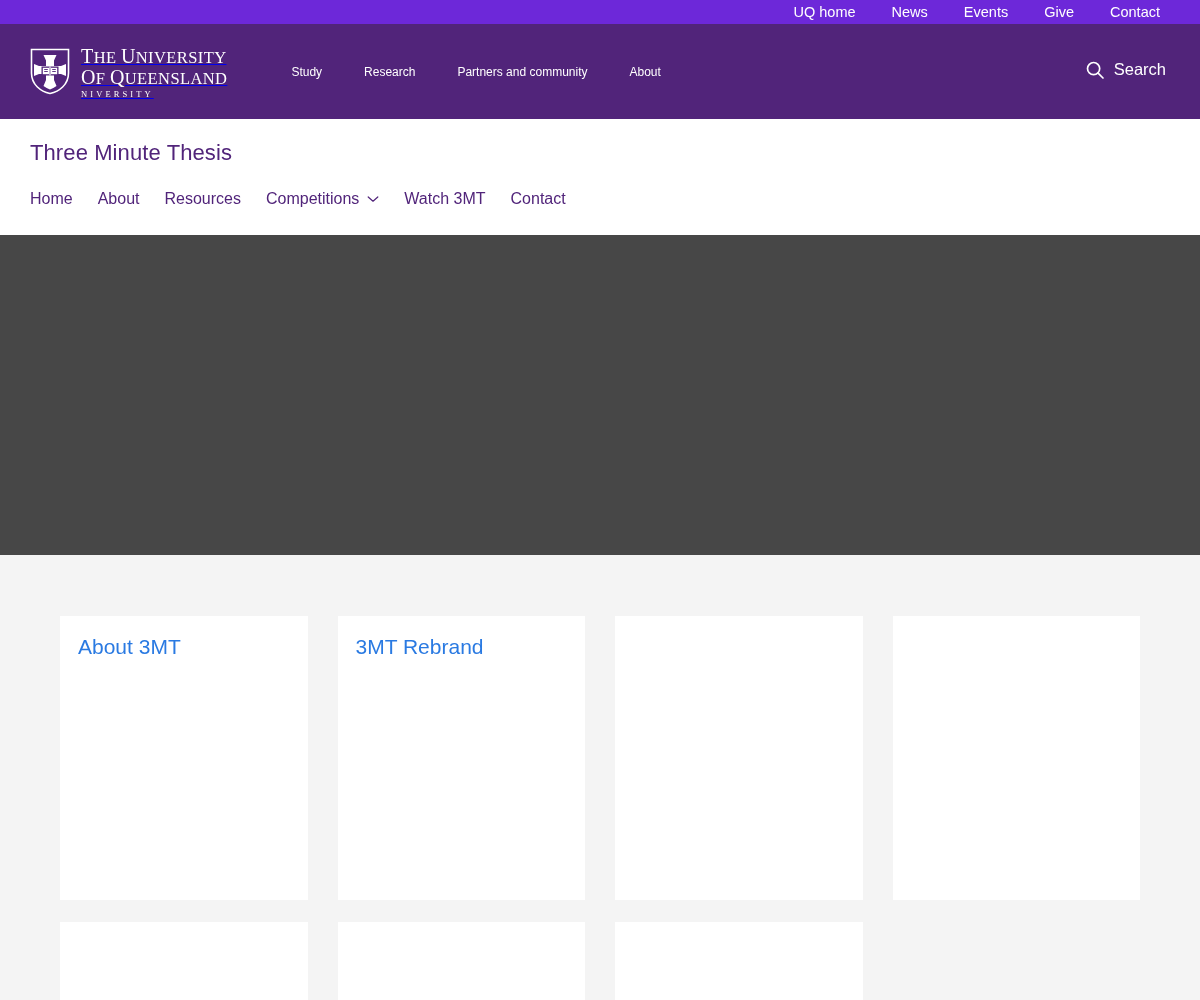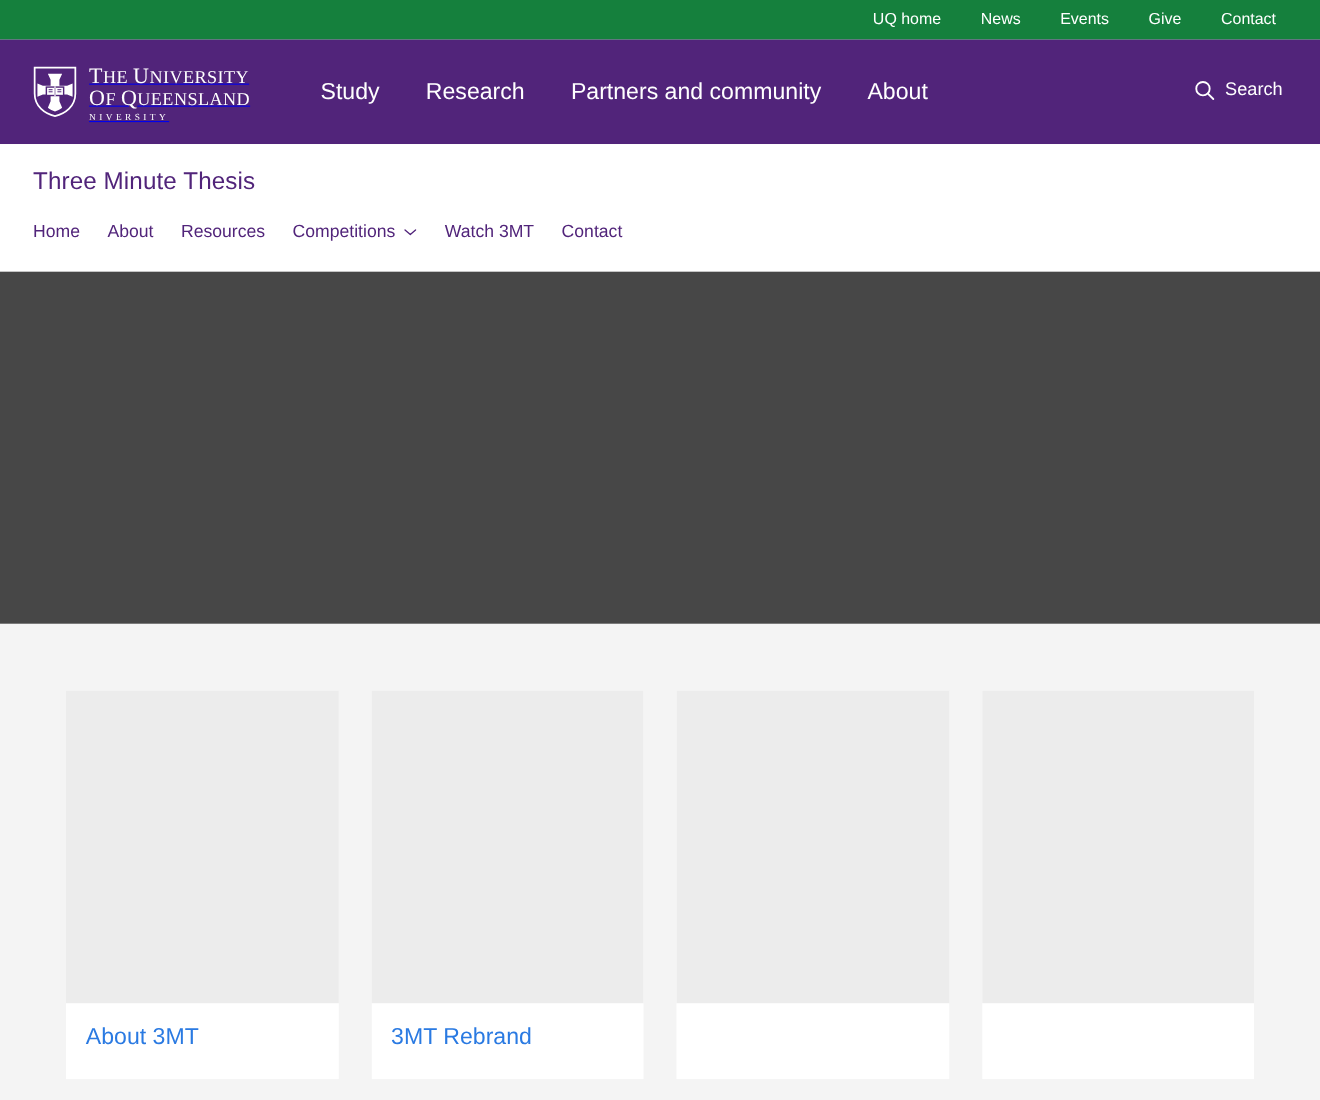--- a/index.html
+++ b/index.html
@@ -5,22 +5,22 @@
   * { box-sizing: border-box; margin: 0; padding: 0; }
   html, body {
     width: 1200px; height: 1000px;
     font-family: "Liberation Sans", sans-serif;
     background: #f4f4f4;
     overflow: hidden;
   }
 
   
   .utility-bar {
-    height: 36px;
-    background: #15803d;
+    height: 24px;
+    background: #6d28d9;
     display: flex;
     align-items: center;
     justify-content: flex-end;
     padding-right: 40px;
   }
   .utility-link {
     color: #ffffff;
     font-size: 14.5px;
     text-decoration: none;
     margin-left: 36px;
@@ -64,21 +64,21 @@
   }
 
   .primary-nav {
     display: flex;
     align-items: center;
     margin-left: 43px;
     gap: 0;
   }
   .primary-nav a {
     color: #ffffff;
-    font-size: 21px;
+    font-size: 12px;
     text-decoration: none;
     padding: 0 21px;
     white-space: nowrap;
   }
 
   .search-btn {
     margin-left: auto;
     display: flex;
     align-items: flex-start;
     gap: 9px;
@@ -119,21 +119,21 @@
   .hero { height: 320px; background: #474747; }
 
   
   .card-region { padding: 61px 60px 0 60px; }
   .card-grid {
     display: grid;
     grid-template-columns: repeat(4, 1fr);
     column-gap: 30px;
     row-gap: 22px;
   }
-  .card { background: #ffffff; display: flex; flex-direction: column; }
+  .card { background: #ffffff; display: flex; }
   .card-thumb { height: 284px; background: #ececec; }
   .card-body { padding: 18px 18px 26px 18px; }
   .card-title {
     color: #2a7ae2;
     font-size: 21px;
     font-weight: 400;
     text-decoration: none;
     display: block;
     line-height: 1.2;
   }

